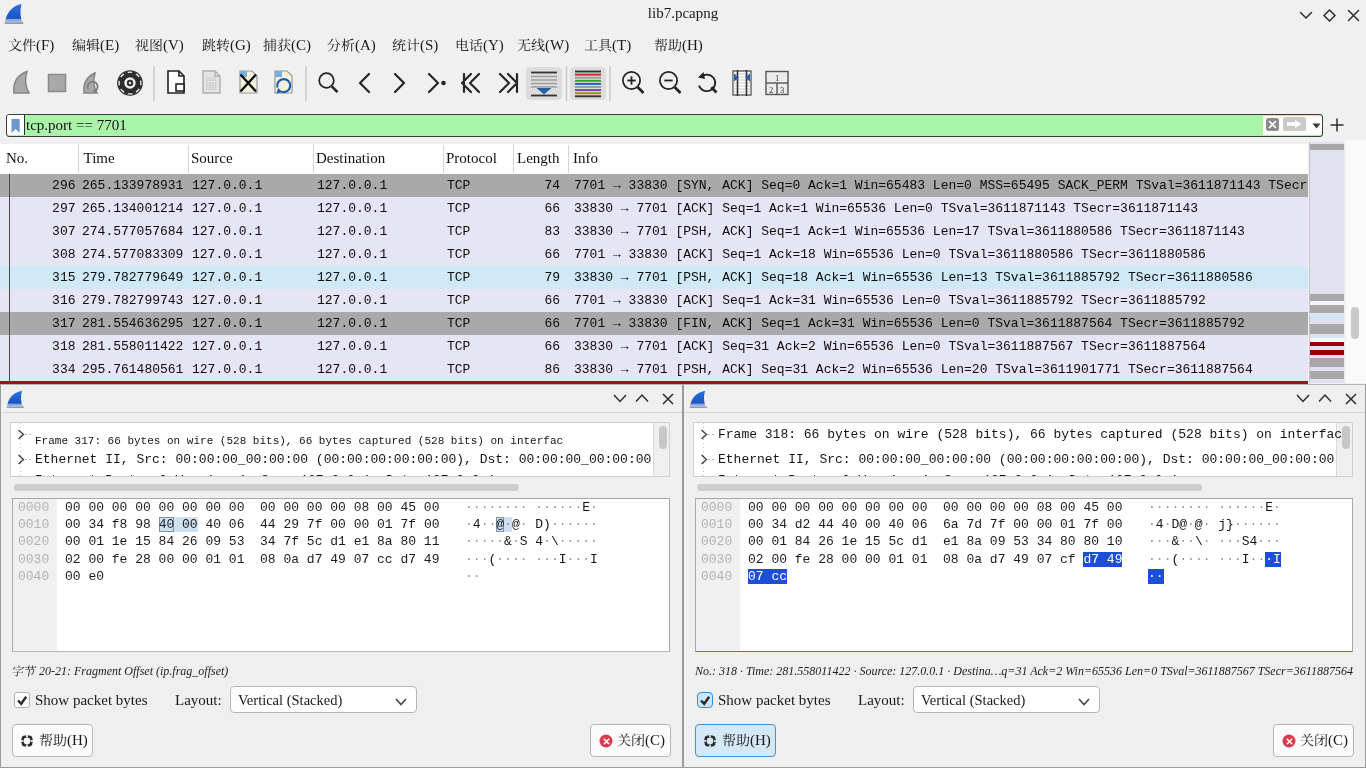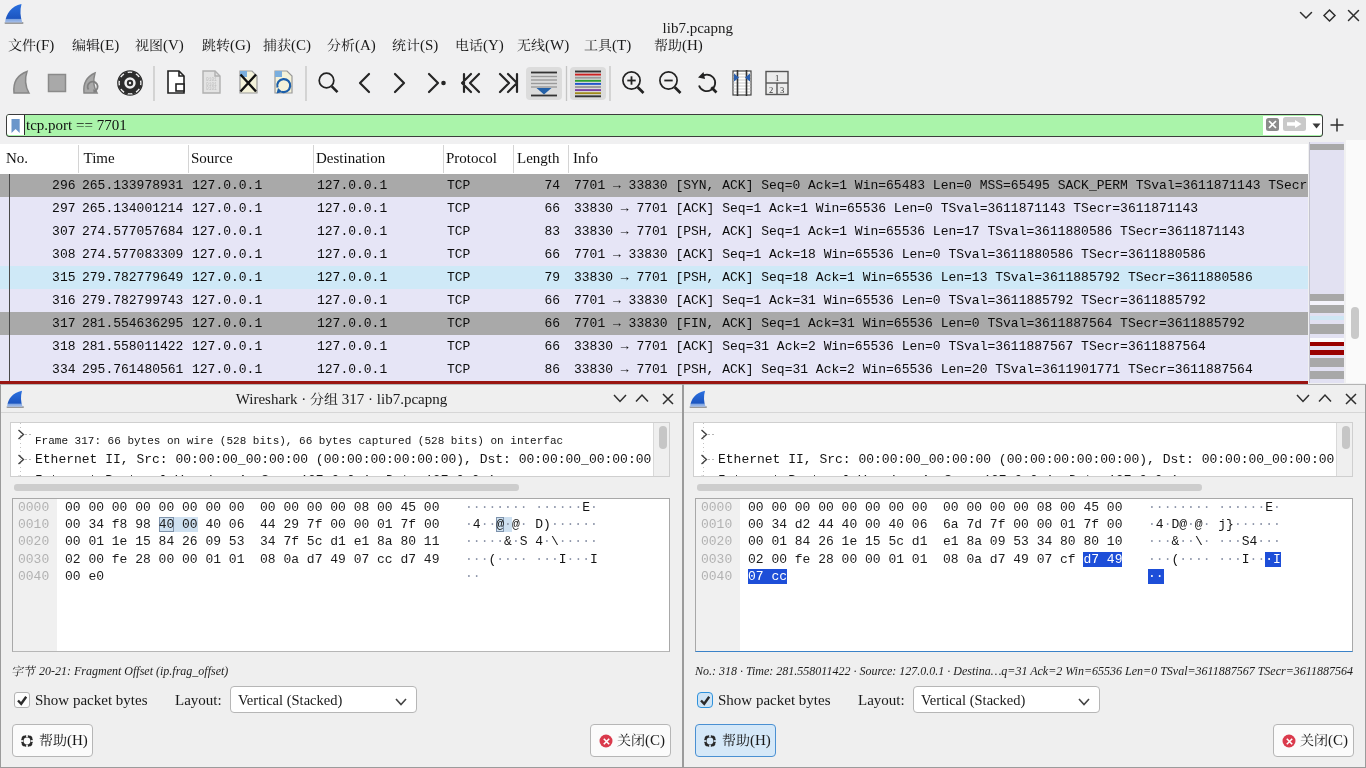--- a/index.html
+++ b/index.html
@@ -51,21 +51,21 @@
           <stop offset="1" stop-color="#a8c0ea"></stop>
         </linearGradient>
       </defs>
       <rect x="4.5" y="22" width="19" height="2" rx="1" fill="#9a9a9a"></rect>
       <path d="M5,22.5 C6.5,13 11,6.5 21.5,4 C19.8,10.5 20.3,16.5 22.3,22.5 Z" fill="url(#fing)"></path>
       <g stroke="#2e2e2e" stroke-width="1.5" fill="none" stroke-linecap="round">
         <polyline points="1300.5,12.5 1306,18 1311.5,12.5"></polyline>
         <path d="M1329.5,10 L1335,15.5 L1329.5,21 L1324,15.5 Z"></path>
         <path d="M1348.5,10.5 L1358.5,20.5 M1358.5,10.5 L1348.5,20.5"></path>
       </g>
-    </svg><div class="a" style="left:633px;top:20px;width:100px;text-align:right;font-size:15px;color:#1a1a1a">lib7.pcapng</div><div class="a" style="left:8px;top:36px;height:18px;line-height:18px;font-size:15px;color:#191919"><svg class="k" style="width:28px;height:14px;" viewBox="0 0 2000 1000">
+    </svg><div class="a" style="left:633px;top:5px;width:100px;text-align:center;font-size:15px;color:#1a1a1a">lib7.pcapng</div><div class="a" style="left:8px;top:36px;height:18px;line-height:18px;font-size:15px;color:#191919"><svg class="k" style="width:28px;height:14px;" viewBox="0 0 2000 1000">
         <use href="#u6587"></use>
         <use href="#u4EF6" x="1000"></use>
       </svg>(F)</div><div class="a" style="left:72px;top:36px;height:18px;line-height:18px;font-size:15px;color:#191919"><svg class="k" style="width:28px;height:14px;" viewBox="0 0 2000 1000">
         <use href="#u7F16"></use>
         <use href="#u8F91" x="1000"></use>
       </svg>(E)</div><div class="a" style="left:135px;top:36px;height:18px;line-height:18px;font-size:15px;color:#191919"><svg class="k" style="width:28px;height:14px;" viewBox="0 0 2000 1000">
         <use href="#u89C6"></use>
         <use href="#u56FE" x="1000"></use>
       </svg>(V)</div><div class="a" style="left:202px;top:36px;height:18px;line-height:18px;font-size:15px;color:#191919"><svg class="k" style="width:28px;height:14px;" viewBox="0 0 2000 1000">
         <use href="#u8DF3"></use>
@@ -197,24 +197,21 @@
       <path d="M3,3 L10,10 M10,3 L3,10" stroke="#fff" stroke-width="1.6"></path>
     </svg><div class="a" style="left:1283px;top:117px;width:23px;height:14px;background:#c9c9c9;border-radius:2.5px"></div><svg class="a" style="left:1283px;top:117px" width="23" height="14">
       <path d="M4,5.2 h8 v-2.3 L18.5,7 L12,11.1 v-2.3 h-8 Z" fill="#fff"></path>
     </svg><svg class="a" style="left:1312px;top:123px" width="10" height="6">
       <path d="M0.5,0.5 L4.5,5.5 L8.5,0.5 Z" fill="#3a3a3a"></path>
     </svg><svg class="a" style="left:1330px;top:118px" width="14" height="14">
       <path d="M7,0.5 v13 M0.5,7 h13" stroke="#2e2e2e" stroke-width="1.5"></path>
     </svg><div class="a" style="left:0;top:144px;width:1308px;height:30px;background:#fff"></div><div class="a" style="left:6px;top:144px;height:29px;line-height:29px;font-size:15px;color:#101010">No.</div><div class="a" style="left:83.5px;top:144px;height:29px;line-height:29px;font-size:15px;color:#101010">Time</div><div class="a" style="left:191px;top:144px;height:29px;line-height:29px;font-size:15px;color:#101010">Source</div><div class="a" style="left:316px;top:144px;height:29px;line-height:29px;font-size:15px;color:#101010">Destination</div><div class="a" style="left:446px;top:144px;height:29px;line-height:29px;font-size:15px;color:#101010">Protocol</div><div class="a" style="left:517px;top:144px;height:29px;line-height:29px;font-size:15px;color:#101010">Length</div><div class="a" style="left:573px;top:144px;height:29px;line-height:29px;font-size:15px;color:#101010">Info</div><div class="a" style="left:77.5px;top:145px;width:1px;height:28px;background:#d4d4d4"></div><div class="a" style="left:187.5px;top:145px;width:1px;height:28px;background:#d4d4d4"></div><div class="a" style="left:312.5px;top:145px;width:1px;height:28px;background:#d4d4d4"></div><div class="a" style="left:442.5px;top:145px;width:1px;height:28px;background:#d4d4d4"></div><div class="a" style="left:512.5px;top:145px;width:1px;height:28px;background:#d4d4d4"></div><div class="a" style="left:567.5px;top:145px;width:1px;height:28px;background:#d4d4d4"></div><div class="a row mono" style="left:0;top:174px;width:1308px;height:23px;background:#a9a9a9;font-size:13px;color:#0c0c0c;overflow:hidden"><span class="c" style="left:0;width:75.5px;text-align:right">296</span><span class="c" style="left:82px">265.133978931</span><span class="c" style="left:192px">127.0.0.1</span><span class="c" style="left:317px">127.0.0.1</span><span class="c" style="left:447px">TCP</span><span class="c" style="left:500px;width:60px;text-align:right">74</span><span class="c" style="left:574px">7701 → 33830 [SYN, ACK] Seq=0 Ack=1 Win=65483 Len=0 MSS=65495 SACK_PERM TSval=3611871143 TSecr=3611871143</span></div><div class="a row mono" style="left:0;top:197px;width:1308px;height:23px;background:#e6e5f6;font-size:13px;color:#0c0c0c;overflow:hidden"><span class="c" style="left:0;width:75.5px;text-align:right">297</span><span class="c" style="left:82px">265.134001214</span><span class="c" style="left:192px">127.0.0.1</span><span class="c" style="left:317px">127.0.0.1</span><span class="c" style="left:447px">TCP</span><span class="c" style="left:500px;width:60px;text-align:right">66</span><span class="c" style="left:574px">33830 → 7701 [ACK] Seq=1 Ack=1 Win=65536 Len=0 TSval=3611871143 TSecr=3611871143</span></div><div class="a row mono" style="left:0;top:220px;width:1308px;height:23px;background:#e6e5f6;font-size:13px;color:#0c0c0c;overflow:hidden"><span class="c" style="left:0;width:75.5px;text-align:right">307</span><span class="c" style="left:82px">274.577057684</span><span class="c" style="left:192px">127.0.0.1</span><span class="c" style="left:317px">127.0.0.1</span><span class="c" style="left:447px">TCP</span><span class="c" style="left:500px;width:60px;text-align:right">83</span><span class="c" style="left:574px">33830 → 7701 [PSH, ACK] Seq=1 Ack=1 Win=65536 Len=17 TSval=3611880586 TSecr=3611871143</span></div><div class="a row mono" style="left:0;top:243px;width:1308px;height:23px;background:#e6e5f6;font-size:13px;color:#0c0c0c;overflow:hidden"><span class="c" style="left:0;width:75.5px;text-align:right">308</span><span class="c" style="left:82px">274.577083309</span><span class="c" style="left:192px">127.0.0.1</span><span class="c" style="left:317px">127.0.0.1</span><span class="c" style="left:447px">TCP</span><span class="c" style="left:500px;width:60px;text-align:right">66</span><span class="c" style="left:574px">7701 → 33830 [ACK] Seq=1 Ack=18 Win=65536 Len=0 TSval=3611880586 TSecr=3611880586</span></div><div class="a row mono" style="left:0;top:266px;width:1308px;height:23px;background:#cfe9f7;font-size:13px;color:#0c0c0c;overflow:hidden"><span class="c" style="left:0;width:75.5px;text-align:right">315</span><span class="c" style="left:82px">279.782779649</span><span class="c" style="left:192px">127.0.0.1</span><span class="c" style="left:317px">127.0.0.1</span><span class="c" style="left:447px">TCP</span><span class="c" style="left:500px;width:60px;text-align:right">79</span><span class="c" style="left:574px">33830 → 7701 [PSH, ACK] Seq=18 Ack=1 Win=65536 Len=13 TSval=3611885792 TSecr=3611880586</span></div><div class="a row mono" style="left:0;top:289px;width:1308px;height:23px;background:#e6e5f6;font-size:13px;color:#0c0c0c;overflow:hidden"><span class="c" style="left:0;width:75.5px;text-align:right">316</span><span class="c" style="left:82px">279.782799743</span><span class="c" style="left:192px">127.0.0.1</span><span class="c" style="left:317px">127.0.0.1</span><span class="c" style="left:447px">TCP</span><span class="c" style="left:500px;width:60px;text-align:right">66</span><span class="c" style="left:574px">7701 → 33830 [ACK] Seq=1 Ack=31 Win=65536 Len=0 TSval=3611885792 TSecr=3611885792</span></div><div class="a row mono" style="left:0;top:312px;width:1308px;height:23px;background:#a9a9a9;font-size:13px;color:#0c0c0c;overflow:hidden"><span class="c" style="left:0;width:75.5px;text-align:right">317</span><span class="c" style="left:82px">281.554636295</span><span class="c" style="left:192px">127.0.0.1</span><span class="c" style="left:317px">127.0.0.1</span><span class="c" style="left:447px">TCP</span><span class="c" style="left:500px;width:60px;text-align:right">66</span><span class="c" style="left:574px">7701 → 33830 [FIN, ACK] Seq=1 Ack=31 Win=65536 Len=0 TSval=3611887564 TSecr=3611885792</span></div><div class="a row mono" style="left:0;top:335px;width:1308px;height:23px;background:#e6e5f6;font-size:13px;color:#0c0c0c;overflow:hidden"><span class="c" style="left:0;width:75.5px;text-align:right">318</span><span class="c" style="left:82px">281.558011422</span><span class="c" style="left:192px">127.0.0.1</span><span class="c" style="left:317px">127.0.0.1</span><span class="c" style="left:447px">TCP</span><span class="c" style="left:500px;width:60px;text-align:right">66</span><span class="c" style="left:574px">33830 → 7701 [ACK] Seq=31 Ack=2 Win=65536 Len=0 TSval=3611887567 TSecr=3611887564</span></div><div class="a row mono" style="left:0;top:358px;width:1308px;height:23px;background:#e6e5f6;font-size:13px;color:#0c0c0c;overflow:hidden"><span class="c" style="left:0;width:75.5px;text-align:right">334</span><span class="c" style="left:82px">295.761480561</span><span class="c" style="left:192px">127.0.0.1</span><span class="c" style="left:317px">127.0.0.1</span><span class="c" style="left:447px">TCP</span><span class="c" style="left:500px;width:60px;text-align:right">86</span><span class="c" style="left:574px">33830 → 7701 [PSH, ACK] Seq=31 Ack=2 Win=65536 Len=20 TSval=3611901771 TSecr=3611887564</span></div><div class="a" style="left:9px;top:174px;width:1.2px;height:207px;background:#4a4a4a"></div><div class="a" style="left:0;top:381.3px;width:1308px;height:3px;background:#991511"></div><div class="a" style="left:1309px;top:142px;width:35px;height:241.3px;background:#e2e1f2;border-left:1px solid #c4c4cf"></div><div class="a" style="left:1310px;top:144px;width:34px;height:6.0px;background:#a8a8a8"></div><div class="a" style="left:1310px;top:294.4px;width:34px;height:6.6px;background:#a8a8a8"></div><div class="a" style="left:1310px;top:301px;width:34px;height:4.0px;background:#f4f3fb"></div><div class="a" style="left:1310px;top:305px;width:34px;height:7.6px;background:#a8a8a8"></div><div class="a" style="left:1310px;top:315.9px;width:34px;height:4.4px;background:#cfe6f4"></div><div class="a" style="left:1310px;top:324.2px;width:34px;height:10.0px;background:#a8a8a8"></div><div class="a" style="left:1310px;top:338px;width:34px;height:3.5px;background:#fbfbfd"></div><div class="a" style="left:1310px;top:341.5px;width:34px;height:4.3px;background:#990000"></div><div class="a" style="left:1310px;top:350.1px;width:34px;height:4.7px;background:#990000"></div><div class="a" style="left:1310px;top:358.1px;width:34px;height:9.3px;background:#a8a8a8"></div><div class="a" style="left:1310px;top:371.4px;width:34px;height:7.7px;background:#a8a8a8"></div><div class="a" style="left:1346px;top:140px;width:20px;height:243px;background:#fafafa"></div><div class="a" style="left:1351px;top:307px;width:8px;height:32px;background:#c9c9c9;border-radius:4px"></div><div class="a" style="left:0px;top:384px;width:683px;height:384px;background:#efefef;border:1px solid #9b9b9b;border-top:1px solid #b4b4b4"></div><svg class="a" style="left:4.5px;top:388px" width="21" height="21">
       <rect x="1.5" y="18.2" width="17.5" height="1.8" rx="0.9" fill="#9a9a9a"></rect>
       <path d="M2,18.8 C3.2,10.5 7.5,5 17,2.8 C15.4,8.5 15.8,13.8 17.6,18.8 Z" fill="url(#fing)"></path>
-    </svg><div class="a" style="left:0px;top:391px;width:683px;text-align:center;font-size:15px;color:#191919">Wireshark · <svg class="k" style="width:28px;height:14px;" viewBox="0 0 2000 1000">
-        <use href="#u5206"></use>
-        <use href="#u7EC4" x="1000"></use>
-      </svg> 317 · lib7.pcapng</div><g></g><svg class="a" style="left:610px;top:391px" width="70" height="14">
+    </svg><g></g><svg class="a" style="left:610px;top:391px" width="70" height="14">
       <g stroke="#2e2e2e" stroke-width="1.5" fill="none">
         <polyline points="4,4 10,10.5 16,4"></polyline>
         <polyline points="26,10.5 32,4 38,10.5"></polyline>
         <path d="M53,3 L63,13 M63,3 L53,13"></path>
       </g>
     </svg><div class="a" style="left:1px;top:411.5px;width:681px;height:1px;background:#d6d6d6"></div><div class="a" style="left:10px;top:421.5px;width:660px;height:55.5px;background:#fff;border:1px solid #cfcfcf;overflow:hidden">
       <div class="a" style="left:642px;top:0;width:1px;height:56px;background:#d9d9d9"></div>
       <div class="a" style="left:643px;top:0;width:17px;height:56px;background:#efefef"></div>
       <div class="a" style="left:648px;top:3px;width:8px;height:23px;background:#c6c6c6;border-radius:4px"></div>
       <div class="a" style="left:9.2px;top:0;width:1px;height:56px;background:repeating-linear-gradient(#c2c2c2 0 1.5px,transparent 1.5px 4px)"></div>
@@ -275,20 +272,21 @@
       </g>
     </svg><div class="a" style="left:684px;top:411.5px;width:681px;height:1px;background:#d6d6d6"></div><div class="a" style="left:693px;top:421.5px;width:660px;height:55.5px;background:#fff;border:1px solid #cfcfcf;overflow:hidden">
       <div class="a" style="left:642px;top:0;width:1px;height:56px;background:#d9d9d9"></div>
       <div class="a" style="left:643px;top:0;width:17px;height:56px;background:#efefef"></div>
       <div class="a" style="left:648px;top:3px;width:8px;height:23px;background:#c6c6c6;border-radius:4px"></div>
       <div class="a" style="left:9.2px;top:0;width:1px;height:56px;background:repeating-linear-gradient(#c2c2c2 0 1.5px,transparent 1.5px 4px)"></div>
       <svg class="a" style="left:4px;top:6.5px" width="18" height="12">
         <polyline points="3.5,1 8.5,5.5 3.5,10" stroke="#3f3f3f" stroke-width="1.4" fill="none"></polyline>
         <line x1="10" y1="5.5" x2="16" y2="5.5" stroke="#b6b6b6" stroke-width="1" stroke-dasharray="2 2"></line>
       </svg>
+      <div class="a mono" style="left:24px;top:2.5px;height:19px;line-height:19px;font-size:13px;color:#141414">Frame 318: 66 bytes on wire (528 bits), 66 bytes captured (528 bits) on interfac</div>
       <svg class="a" style="left:4px;top:31.3px" width="18" height="12">
         <polyline points="3.5,1 8.5,5.5 3.5,10" stroke="#3f3f3f" stroke-width="1.4" fill="none"></polyline>
         <line x1="10" y1="5.5" x2="16" y2="5.5" stroke="#b6b6b6" stroke-width="1" stroke-dasharray="2 2"></line>
       </svg>
       <div class="a mono" style="left:24px;top:27.3px;height:19px;line-height:19px;font-size:13px;color:#141414">Ethernet II, Src: 00:00:00_00:00:00 (00:00:00:00:00:00), Dst: 00:00:00_00:00:00</div>
       <svg class="a" style="left:4px;top:52px" width="18" height="12">
         <polyline points="3.5,1 8.5,5.5 3.5,10" stroke="#3f3f3f" stroke-width="1.4" fill="none"></polyline>
         <line x1="10" y1="5.5" x2="16" y2="5.5" stroke="#b6b6b6" stroke-width="1" stroke-dasharray="2 2"></line>
       </svg>
       <div class="a mono" style="left:24px;top:48px;height:19px;line-height:19px;font-size:13px;color:#141414">Internet Protocol Version 4, Src: 127.0.0.1, Dst: 127.0.0.1</div>

